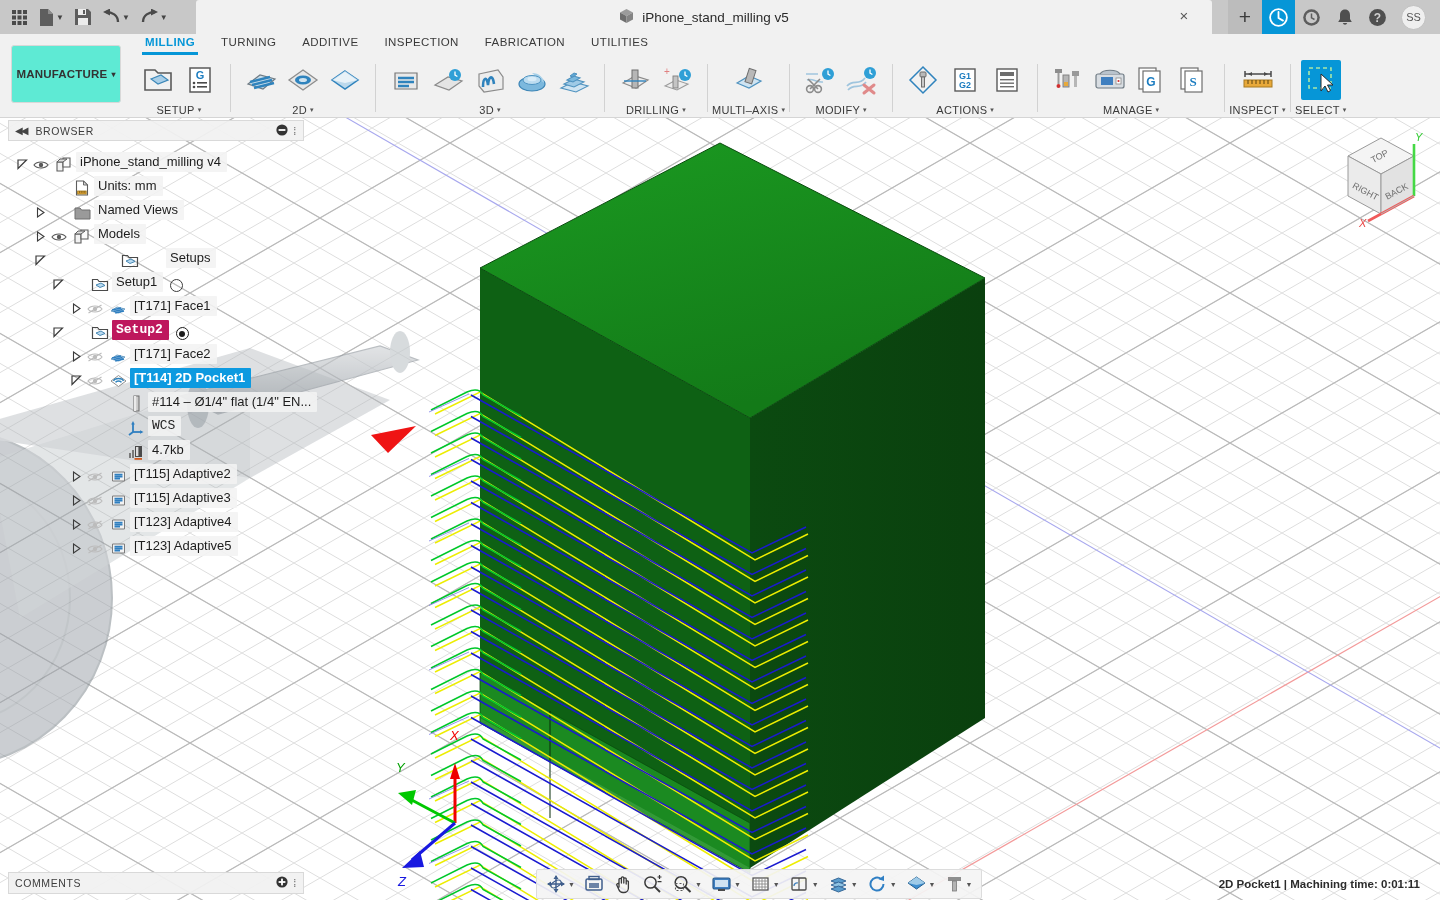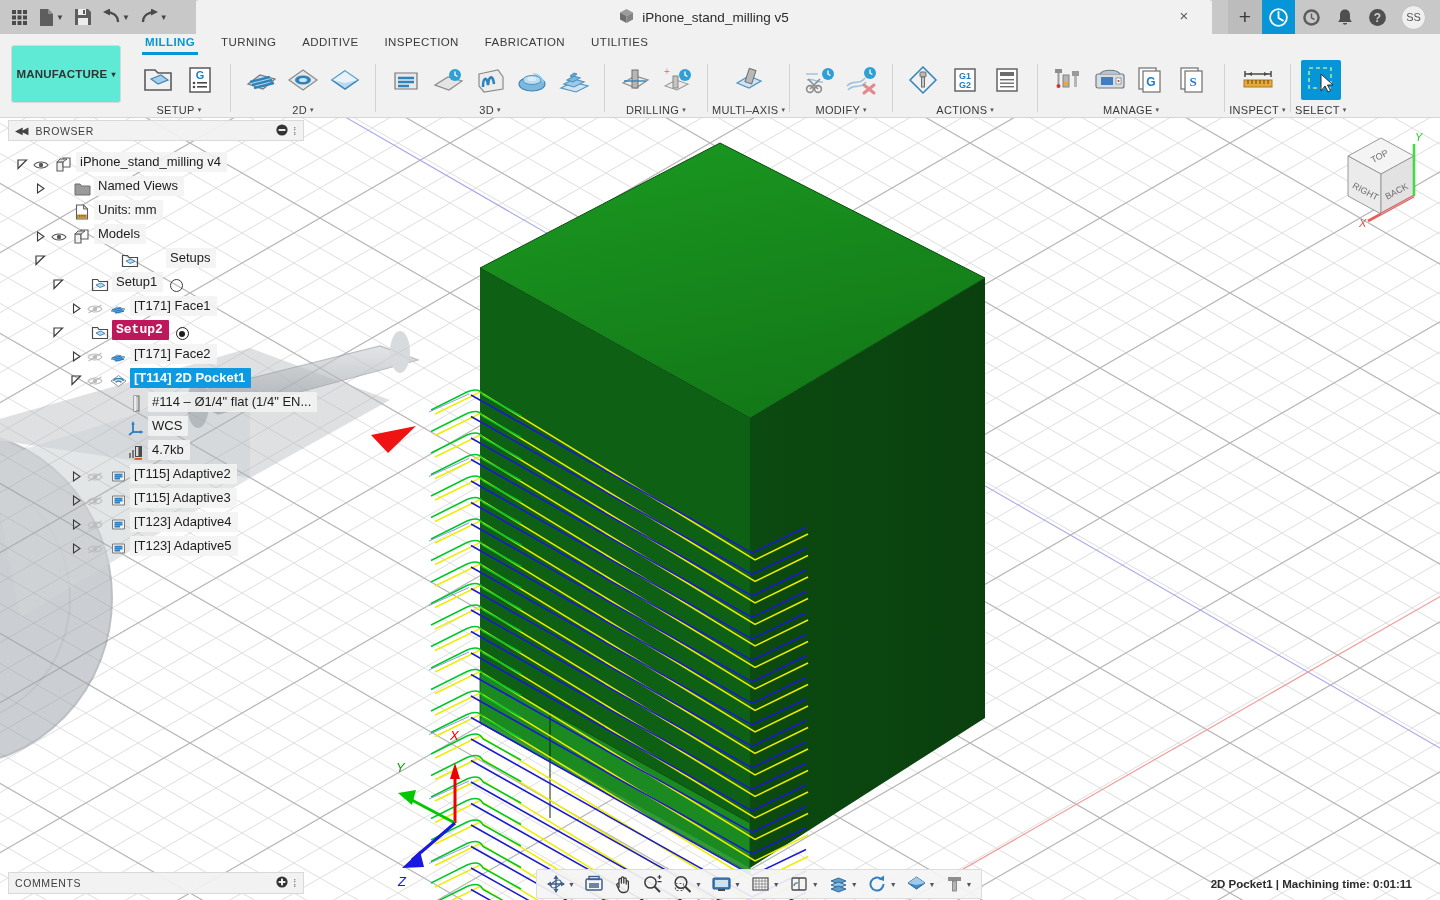--- a/index.html
+++ b/index.html
@@ -159,21 +159,21 @@
     position: absolute; left: 536px; top: 869px; height: 30px;
     background: rgba(244,244,244,0.92); border: 1px solid #dcdcdc; border-radius: 2px;
     display: flex; align-items: center; padding: 0 5px; gap: 1px;
   }
   .nav-item {
     height: 26px; display: flex; align-items: center; gap: 2px; padding: 0 4px; cursor: pointer;
   }
 
   
   #status {
-    position: absolute; right: 28px; top: 878px;
+    position: absolute; right: 20px; top: 878px;
     font-size: 11.5px; font-weight: bold; color: #2b2b2b;
   }
 
   
   #viewcube { position: absolute; left: 1318px; top: 126px; width: 122px; height: 126px; }
 </style>
 </head>
 <body>
 
 <div id="app">
@@ -766,48 +766,48 @@
           <span class="ticon">
             <svg width="16" height="16" viewBox="0 0 16 16">
               <path d="M1 6 h6 v9 h-6 z" fill="#f2f2f2" stroke="#5d5d5d" stroke-width="1.1"></path>
               <path d="M7 2 h7 v9 h-7 z" fill="#fbfbfb" stroke="#5d5d5d" stroke-width="1.1"></path>
               <path d="M1 6 l3 -3 h7 l-4 3 z" fill="#dedede" stroke="#5d5d5d" stroke-width="1"></path>
             </svg>
           </span>
           <span class="lbl">iPhone_stand_milling v4</span>
         </div>
         <div class="trow" style="padding-left: 24px;">
-          <span class="arrow"><svg width="9" height="11" viewBox="0 0 9 11">
-              <polygon points="1.5,1 8,5.5 1.5,10" fill="none" stroke="#3c3c3c" stroke-width="1.1"></polygon>
-            </svg></span>
-          <span class="eye"></span>
-          <span class="ticon">
-            <svg width="17" height="14" viewBox="0 0 17 14">
-              <path d="M1 2 h5 l1.6 2 h8.4 v9 h-15 z" fill="#9a9a9a" stroke="#6e6e6e" stroke-width="1"></path>
-            </svg>
-          </span>
-          <span class="lbl">Named Views</span>
-        </div>
-        <div class="trow" style="padding-left: 24px;">
           <span class="arrow"></span>
           <span class="eye"></span>
           <span class="ticon">
             <svg width="14" height="16" viewBox="0 0 14 16">
               <path d="M1.5 1 h7 l4 4 v10 h-11 z" fill="#fff" stroke="#5d5d5d" stroke-width="1.1"></path>
               <path d="M8.5 1 v4 h4 z" fill="#d8d8d8" stroke="#5d5d5d" stroke-width="0.9"></path>
               <rect x="2.6" y="11" width="8.6" height="3" fill="#e8a93a" stroke="#a07a1c" stroke-width="0.8"></rect>
               <path d="M4.4 11 v2 M6.2 11 v2 M8 11 v2 M9.8 11 v2" stroke="#6a5010" stroke-width="0.7"></path>
             </svg>
           </span>
           <span class="lbl">Units: mm</span>
         </div>
         <div class="trow" style="padding-left: 24px;">
           <span class="arrow"><svg width="9" height="11" viewBox="0 0 9 11">
               <polygon points="1.5,1 8,5.5 1.5,10" fill="none" stroke="#3c3c3c" stroke-width="1.1"></polygon>
             </svg></span>
+          <span class="eye"></span>
+          <span class="ticon">
+            <svg width="17" height="14" viewBox="0 0 17 14">
+              <path d="M1 2 h5 l1.6 2 h8.4 v9 h-15 z" fill="#9a9a9a" stroke="#6e6e6e" stroke-width="1"></path>
+            </svg>
+          </span>
+          <span class="lbl">Named Views</span>
+        </div>
+        <div class="trow" style="padding-left: 24px;">
+          <span class="arrow"><svg width="9" height="11" viewBox="0 0 9 11">
+              <polygon points="1.5,1 8,5.5 1.5,10" fill="none" stroke="#3c3c3c" stroke-width="1.1"></polygon>
+            </svg></span>
           <span class="eye">
             <svg width="16" height="14" viewBox="0 0 16 14">
               <path d="M1 7 C4 3 12 3 15 7 C12 11 4 11 1 7 Z" fill="none" stroke="#5a5a5a" stroke-width="1.2"></path>
               <circle cx="8" cy="7" r="2.2" fill="#5a5a5a"></circle>
             </svg>
           </span>
           <span class="ticon">
             <svg width="16" height="16" viewBox="0 0 16 16">
               <path d="M1 6 h6 v9 h-6 z" fill="#f2f2f2" stroke="#5d5d5d" stroke-width="1.1"></path>
               <path d="M7 2 h7 v9 h-7 z" fill="#fbfbfb" stroke="#5d5d5d" stroke-width="1.1"></path>
@@ -921,21 +921,21 @@
           <span class="arrow"></span>
           <span class="eye"></span>
           <span class="ticon">
             <svg width="13" height="17" viewBox="0 0 13 17">
               <rect x="4" y="1" width="5" height="15" fill="#c9c9c9" stroke="#6a6a6a" stroke-width="1"></rect>
               <rect x="4" y="1" width="2.2" height="15" fill="#eaeaea"></rect>
             </svg>
           </span>
           <span class="lbl">#114 – Ø1/4" flat (1/4" EN...</span>
         </div>
-        <div class="trow" style="padding-left: 78px;">
+        <div class="trow" style="padding-left: 78px; font-family: Liberation Mono, monospace;">
           <span class="arrow"></span>
           <span class="eye"></span>
           <span class="ticon">
             <svg width="16" height="16" viewBox="0 0 16 16">
               <path d="M5 12 V3" stroke="#2f7fc0" stroke-width="1.8"></path>
               <path d="M5 12 H14" stroke="#2f7fc0" stroke-width="1.8"></path>
               <path d="M5 12 L1 15" stroke="#2f7fc0" stroke-width="1.8"></path>
               <polygon points="5,1 3.2,4.4 6.8,4.4" fill="#2f7fc0"></polygon>
               <polygon points="15.5,12 12,10.2 12,13.8" fill="#2f7fc0"></polygon>
             </svg>

